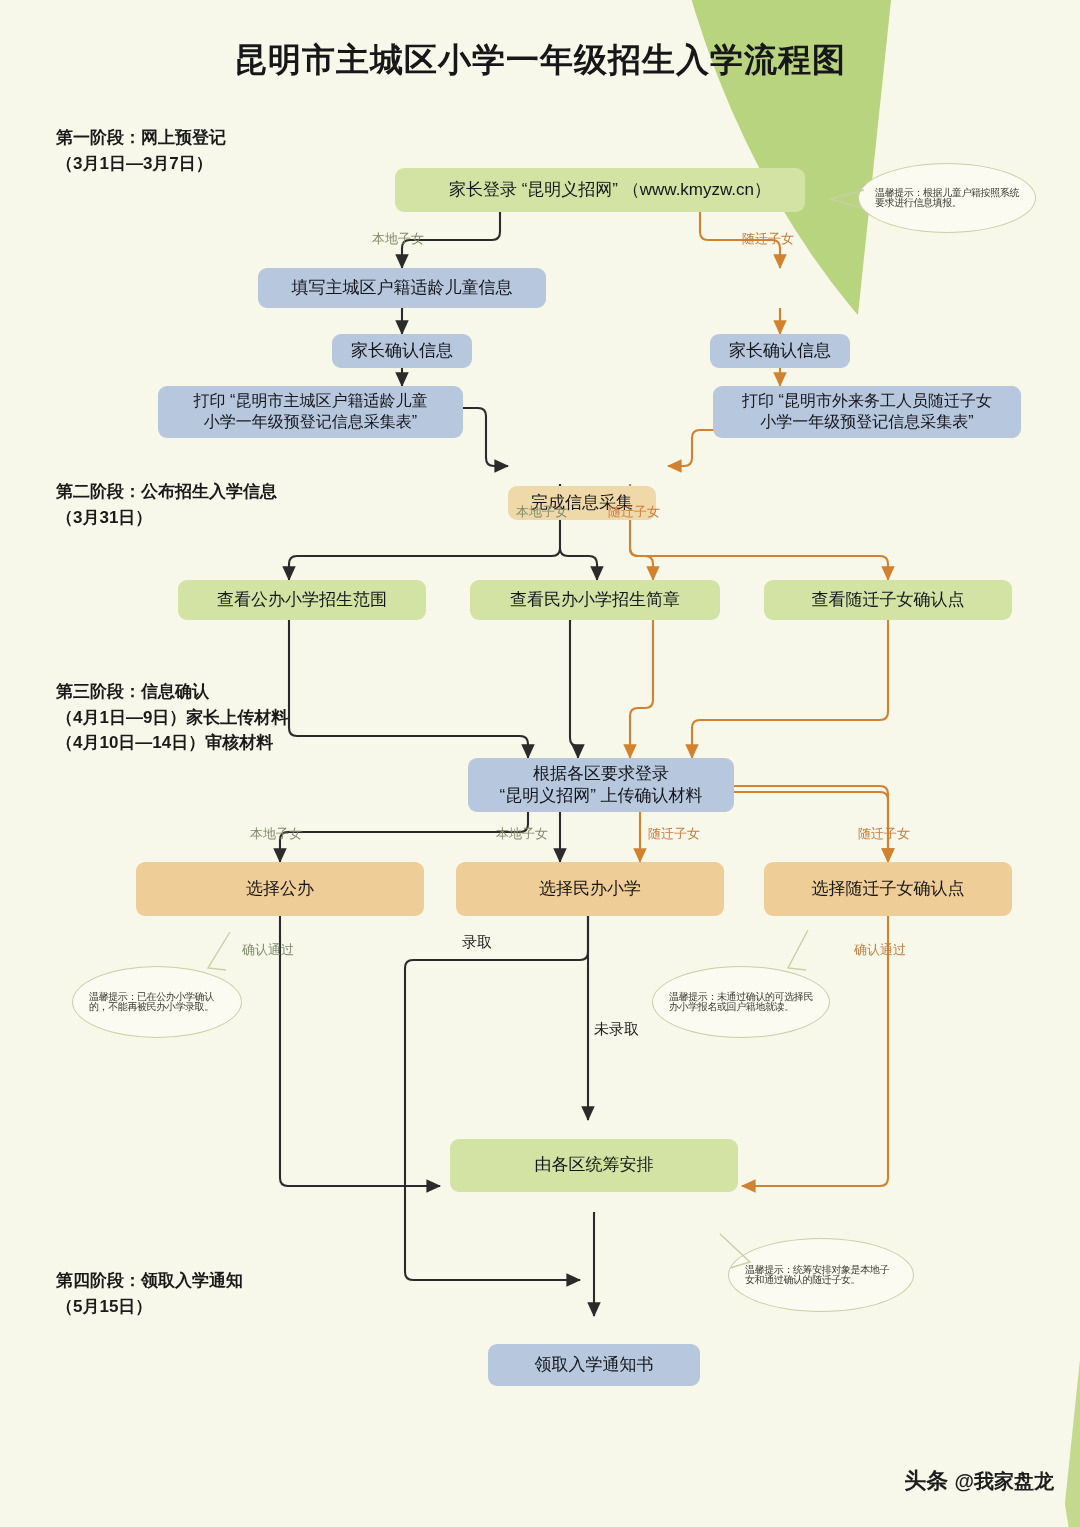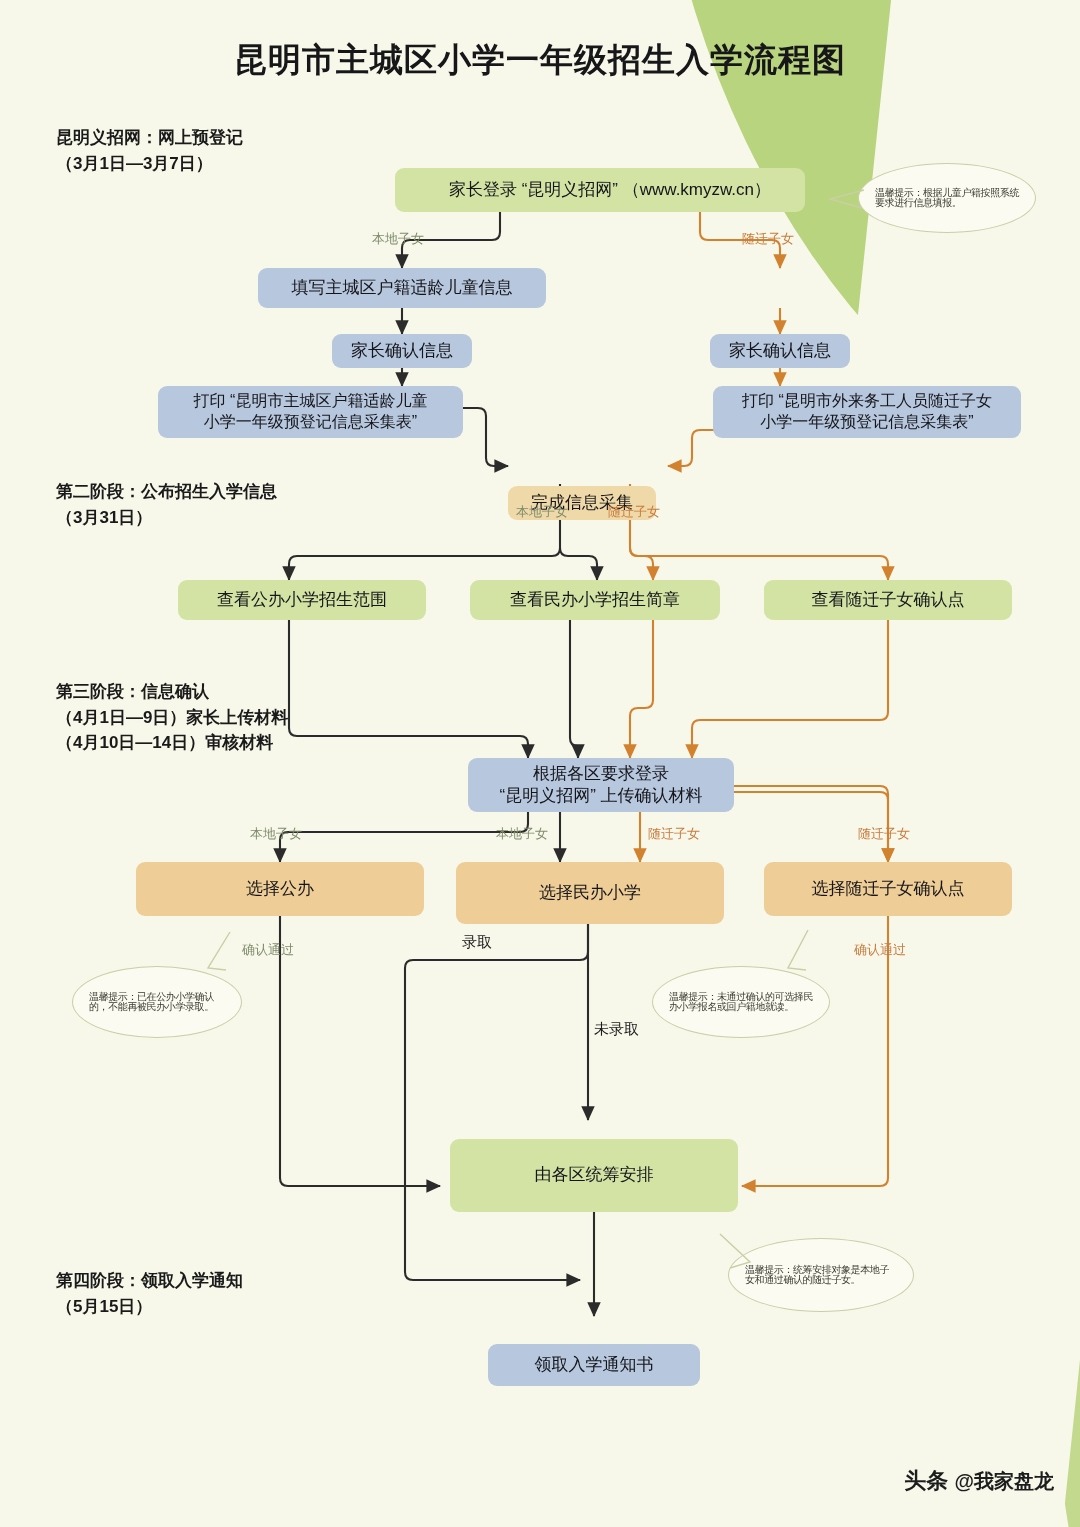--- a/index.html
+++ b/index.html
@@ -187,21 +187,21 @@
       <path d="M588,916 L588,952 Q588,960 580,960 L413,960 Q405,960 405,968 L405,1272 Q405,1280 413,1280 L580,1280" stroke="#2b2b2b" marker-end="url(#ah-dark)"></path>
 
       <path d="M588,916 L588,1120" stroke="#2b2b2b" marker-end="url(#ah-dark)"></path>
 
       <path d="M888,916 L888,1178 Q888,1186 880,1186 L742,1186" stroke="#d2822f" marker-end="url(#ah-orange)"></path>
 
       <path d="M594,1212 L594,1316" stroke="#2b2b2b" marker-end="url(#ah-dark)"></path>
     </g>
   </svg>
 
-  <div class="phase" style="left:56px; top:125px;">昆明义招网：网上预登记
+  <div class="phase" style="left:56px; top:125px;">第一阶段：网上预登记
 （3月1日—3月7日）</div>
   <div class="phase" style="left:56px; top:479px;">第二阶段：公布招生入学信息
 （3月31日）</div>
   <div class="phase" style="left:56px; top:679px;">第三阶段：信息确认
 （4月1日—9日）家长上传材料
 （4月10日—14日）审核材料</div>
   <div class="phase" style="left:56px; top:1268px;">第四阶段：领取入学通知
 （5月15日）</div>
 
   <div class="node n-green" style="left:395px; top:168px; width:410px; height:44px;padding-left:30px;">家长登录 “昆明义招网” （www.kmyzw.cn）</div>
@@ -219,24 +219,24 @@
   <div class="node n-tan" style="left:508px; top:450px; width:148px; height:34px;">完成信息采集</div>
 
   <div class="node n-green" style="left:178px; top:580px; width:248px; height:40px;">查看公办小学招生范围</div>
   <div class="node n-green" style="left:470px; top:580px; width:250px; height:40px;">查看民办小学招生简章</div>
   <div class="node n-green" style="left:764px; top:580px; width:248px; height:40px;">查看随迁子女确认点</div>
 
   <div class="node n-blue" style="left:468px; top:758px; width:266px; height:54px;">根据各区要求登录
 “昆明义招网” 上传确认材料</div>
 
   <div class="node n-orange" style="left:136px; top:862px; width:288px; height:54px;">选择公办</div>
-  <div class="node n-orange" style="left:456px; top:862px; width:268px; height:62px;">选择民办小学</div>
+  <div class="node n-orange" style="left:456px; top:862px; width:268px; height:54px;">选择民办小学</div>
   <div class="node n-orange" style="left:764px; top:862px; width:248px; height:54px;">选择随迁子女确认点</div>
 
-  <div class="node n-green" style="left:450px; top:1139px; width:288px; height:73px;">由各区统筹安排</div>
+  <div class="node n-green" style="left:450px; top:1139px; width:288px; height:53px;">由各区统筹安排</div>
 
   <div class="node n-blue" style="left:488px; top:1344px; width:212px; height:42px;">领取入学通知书</div>
 
   <div class="elabel el-local" style="left:372px; top:230px;">本地子女</div>
   <div class="elabel el-migr" style="left:742px; top:230px;">随迁子女</div>
 
   <div class="elabel el-local" style="left:516px; top:503px;">本地子女</div>
   <div class="elabel el-migr" style="left:608px; top:503px;">随迁子女</div>
 
   <div class="elabel el-local" style="left:250px; top:825px;">本地子女</div>

